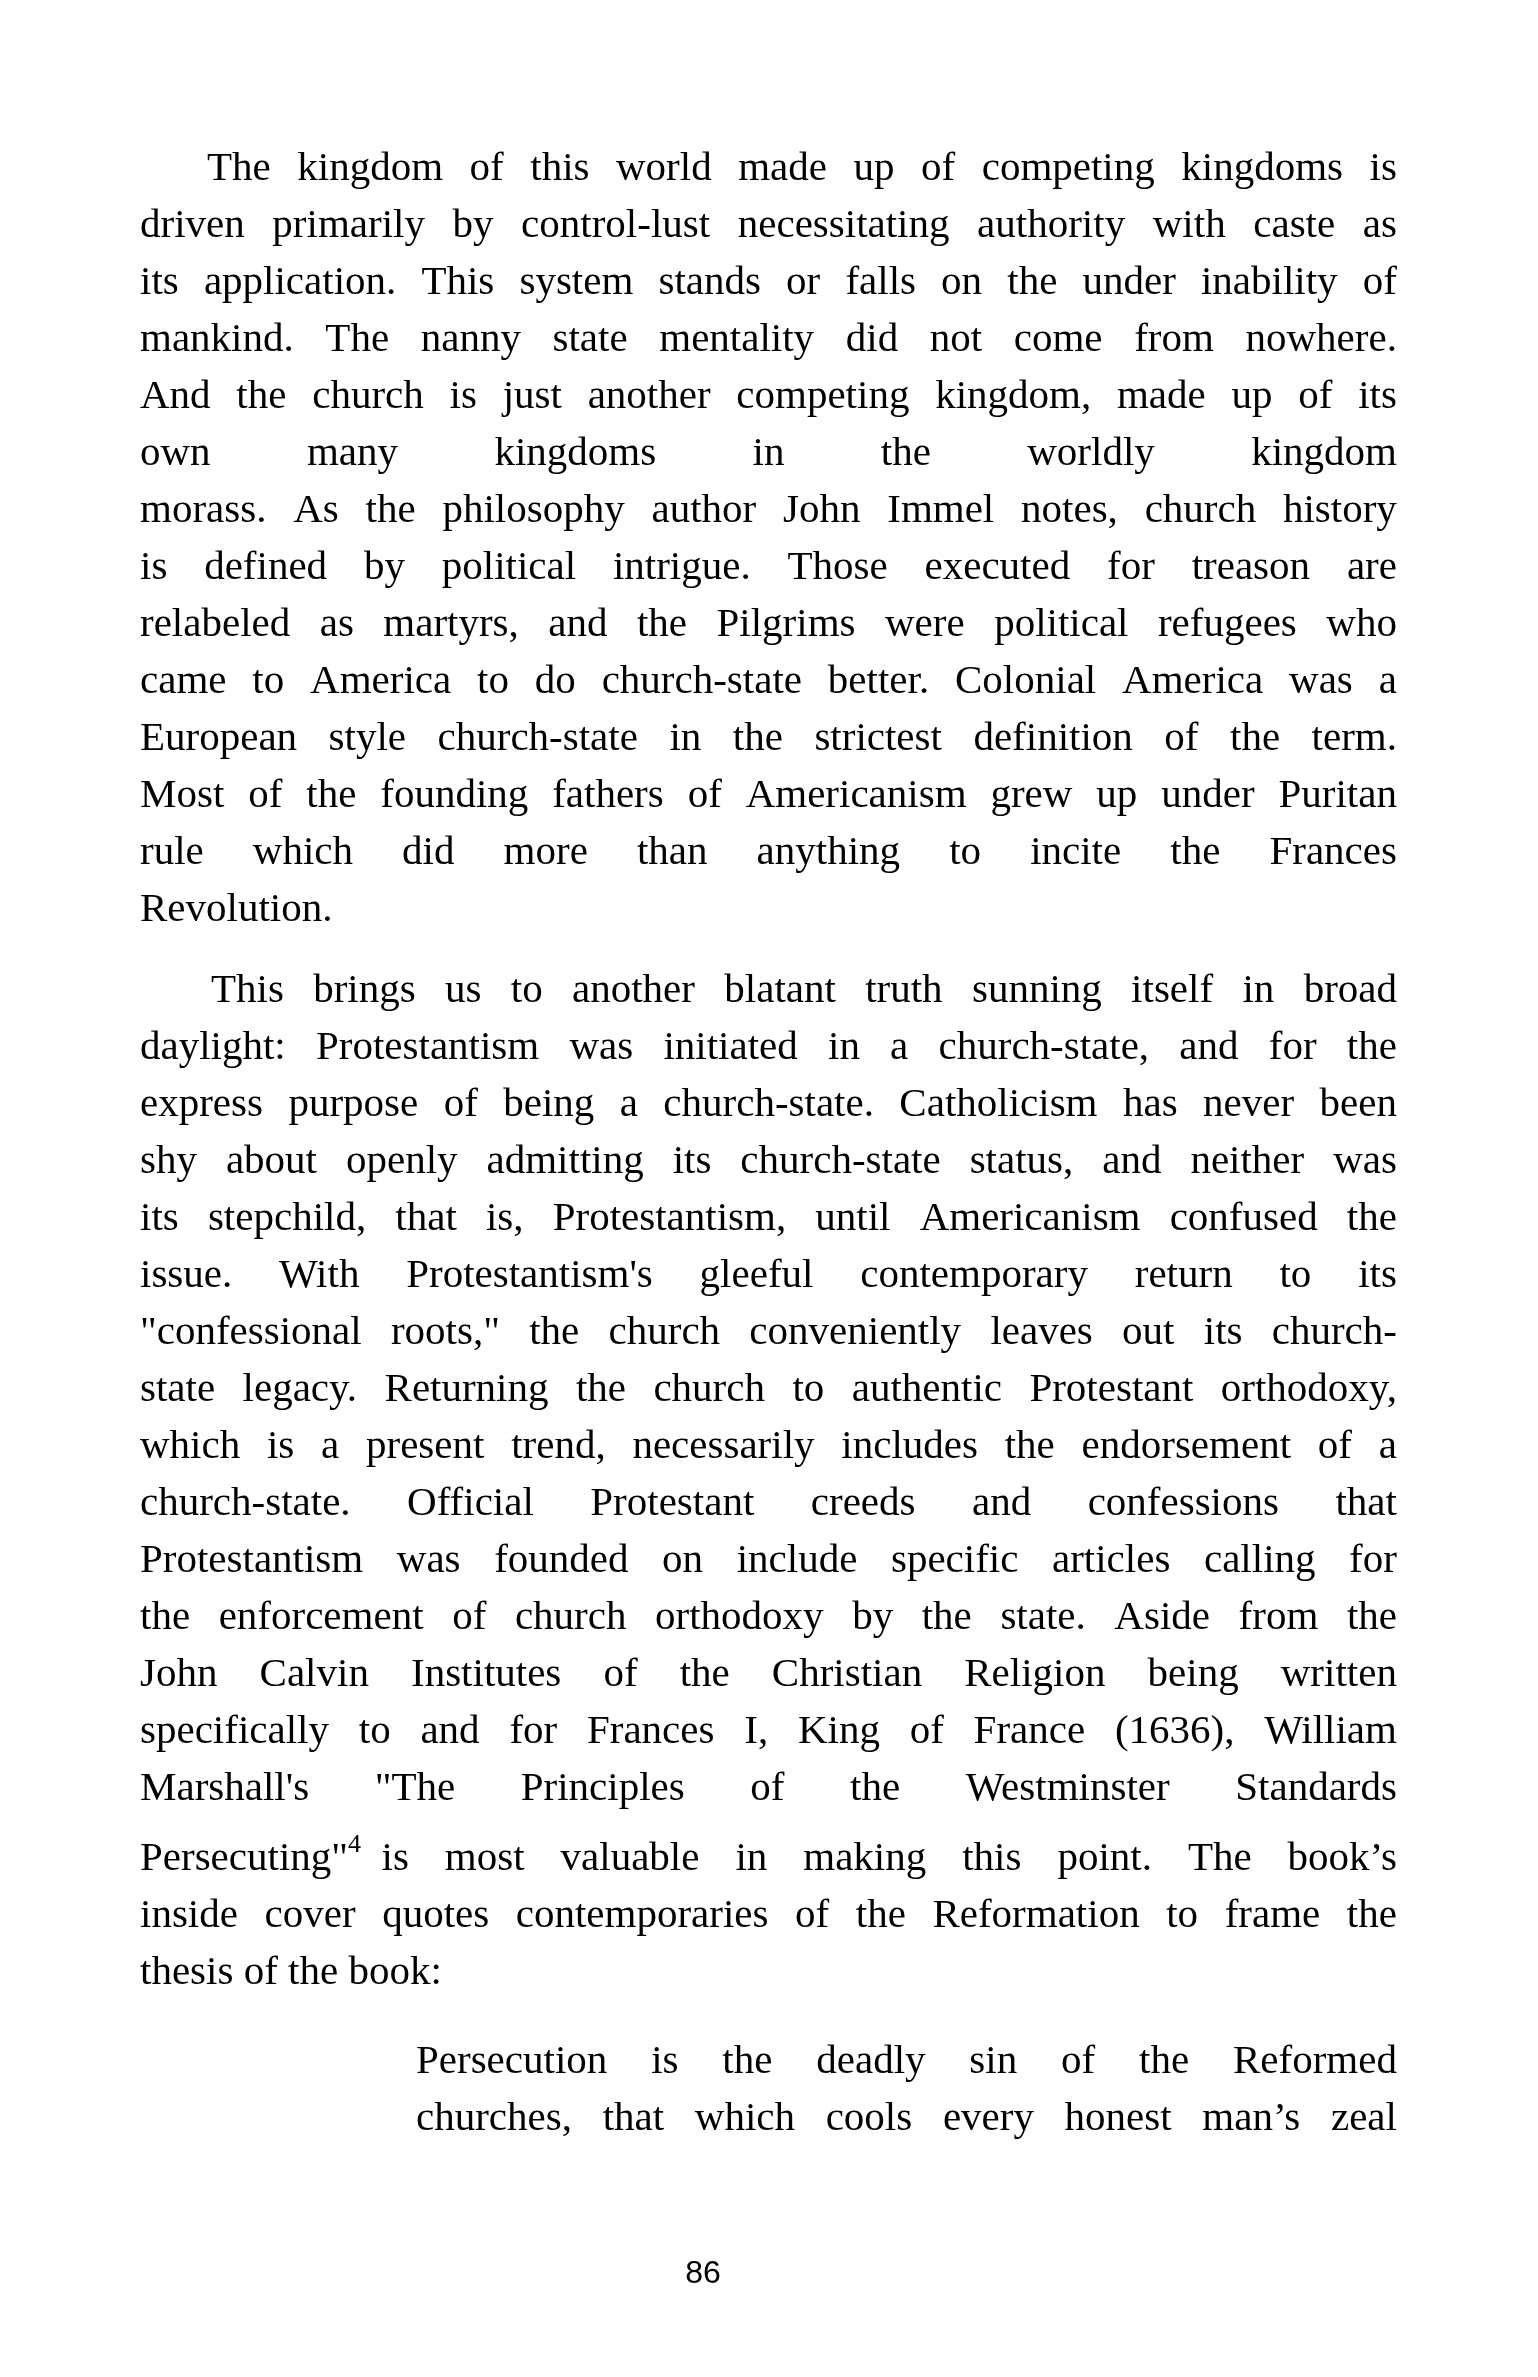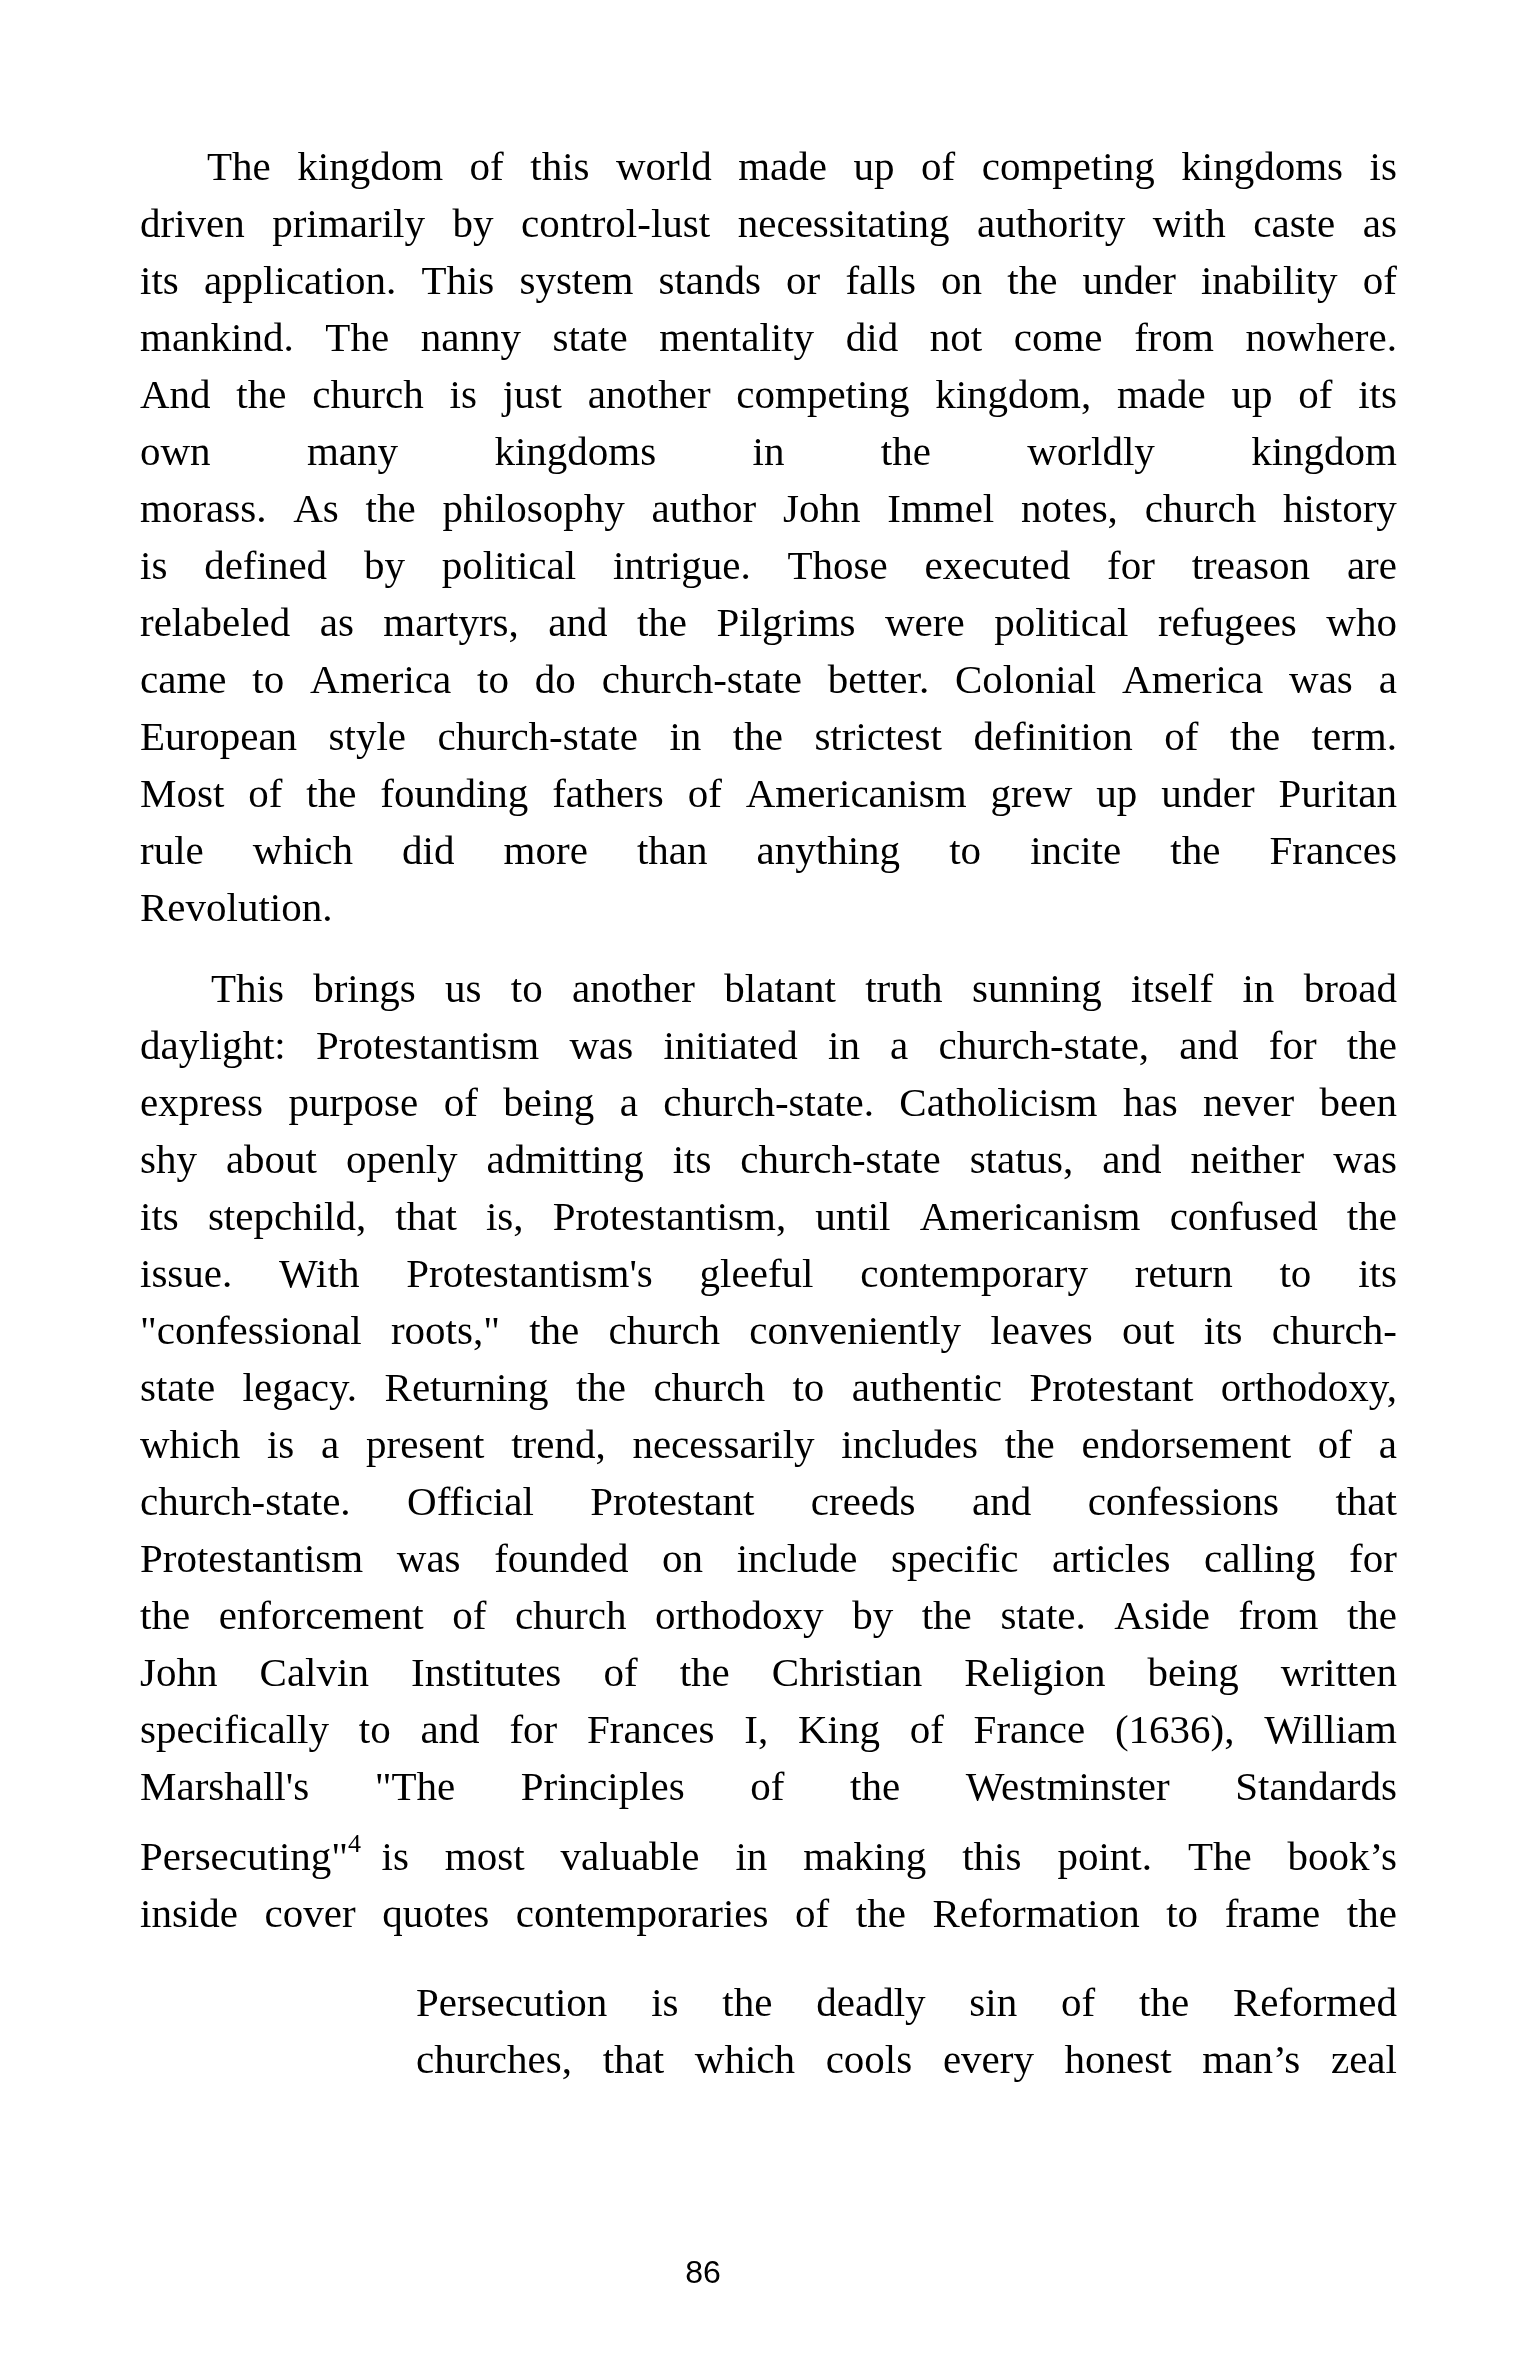--- a/index.html
+++ b/index.html
@@ -412,20 +412,21 @@
         <span>cover</span>
         <span>quotes</span>
         <span>contemporaries</span>
         <span>of</span>
         <span>the</span>
         <span>Reformation</span>
         <span>to</span>
         <span>frame</span>
         <span>the</span>
       </div>
+    <div style="white-space:nowrap;">thesis of the book:</div>
   </div>
 
   <div style="margin-top:32px; padding-left:276px;">
     <div class="jline">
         <span>Persecution</span>
         <span>is</span>
         <span>the</span>
         <span>deadly</span>
         <span>sin</span>
         <span>of</span>

